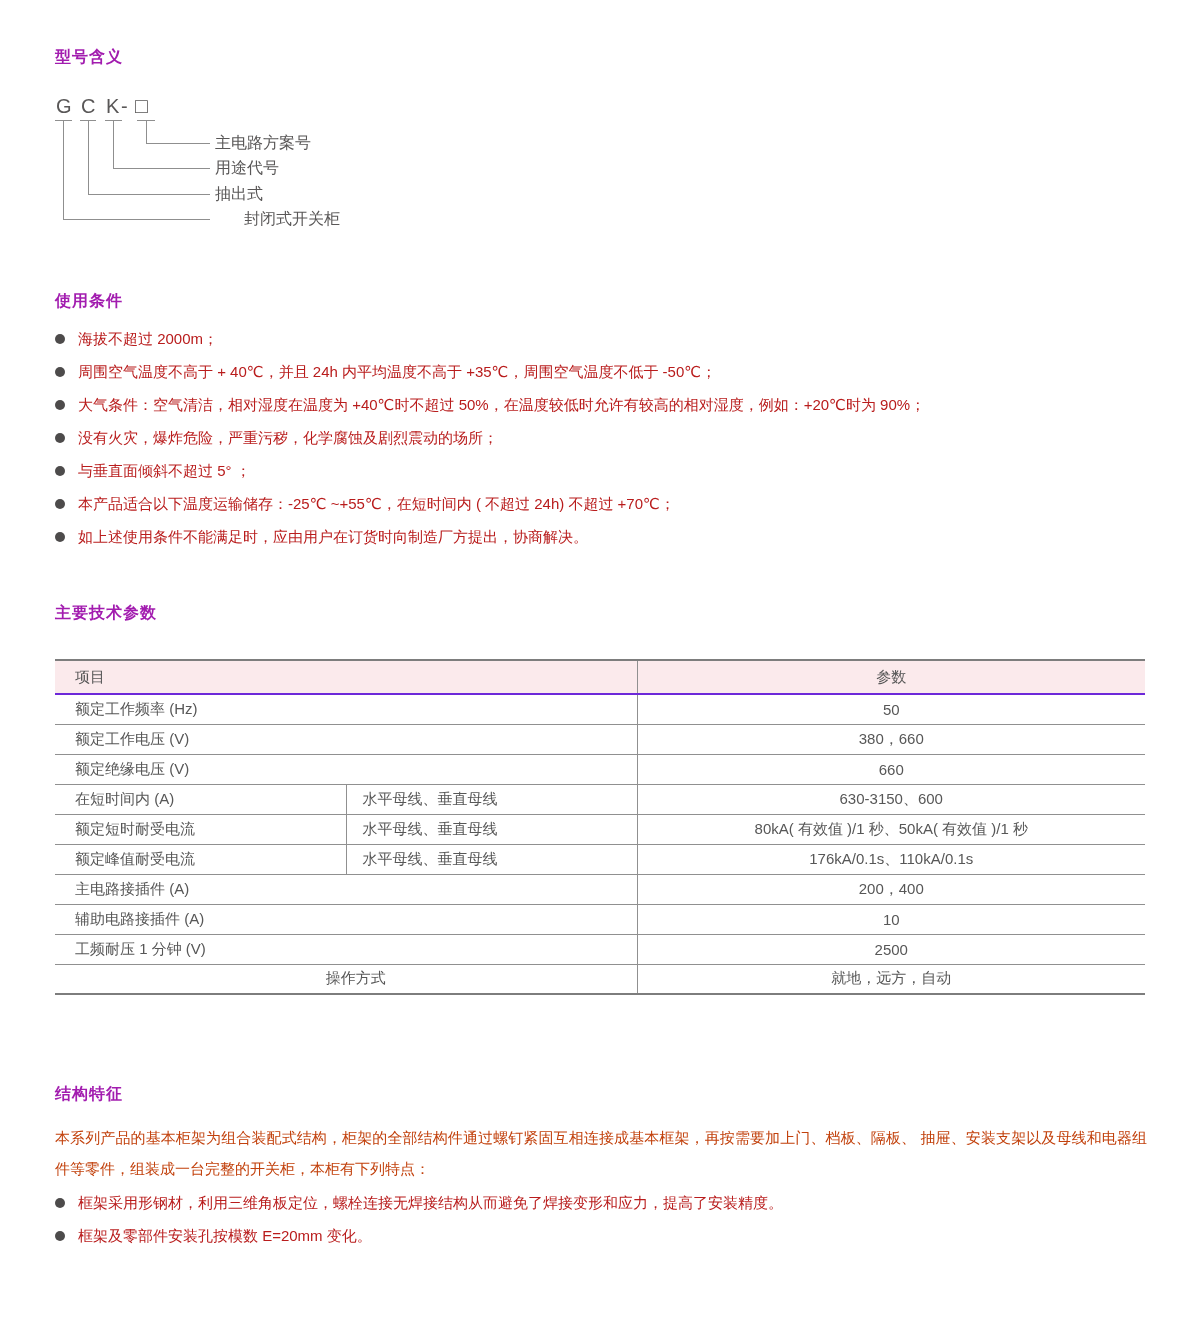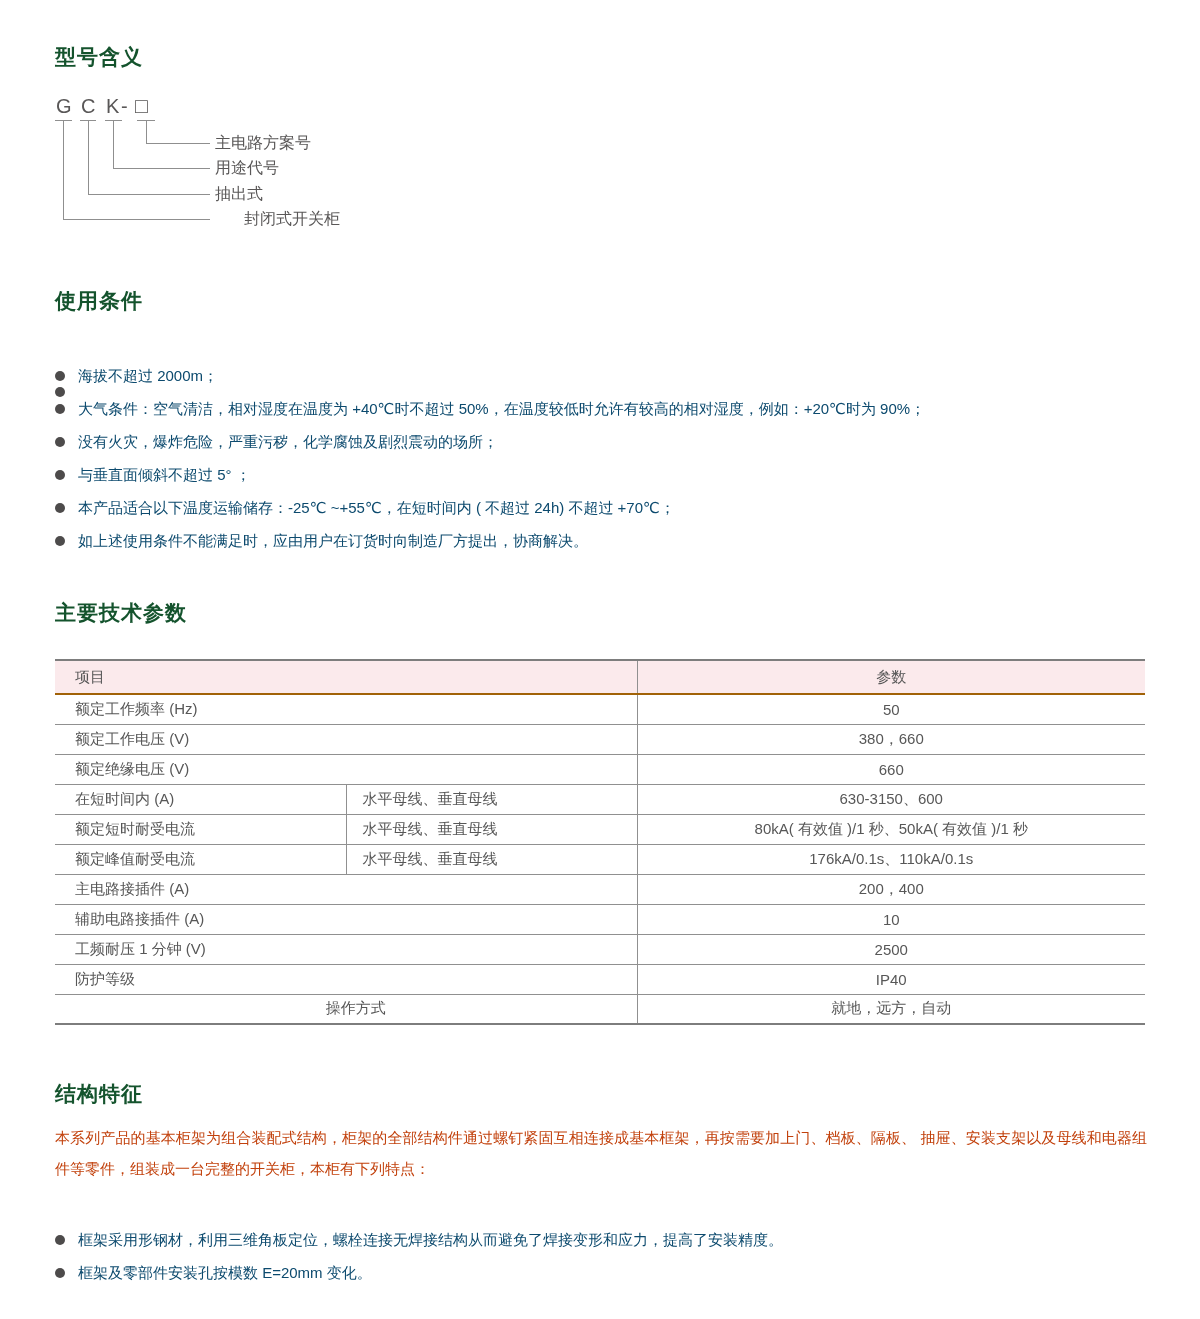--- a/index.html
+++ b/index.html
@@ -4,61 +4,61 @@
 <style>
   * { margin:0; padding:0; box-sizing:border-box; }
   html,body { background:#ffffff; }
   body {
     width:1200px; height:1319px; position:relative;
     font-family:"Liberation Sans","DejaVu Sans",sans-serif;
     color:#575757;
   }
   .abs { position:absolute; }
   .sec-title {
-    font-size:21px; font-weight:700; color:#14532d; line-height:26px;
+    font-size:16px; font-weight:700; color:#a21caf; line-height:26px;
     letter-spacing:1px;
   }
 
   
   #diagram { left:55px; top:95px; width:560px; height:150px; }
   .code-letter {
     position:absolute; top:0; font-size:20px; line-height:22px; color:#595757;
   }
   .cl-0{left:1px;} .cl-1{left:26px;} .cl-2{left:51px;} .cl-3{left:66px;}
   .cl-4{left:80px; font-size:21px;}
   #diagram svg { position:absolute; left:0; top:0; }
   .dlabel {
     position:absolute; left:160px; font-size:16px; line-height:20px; color:#595757;
     white-space:nowrap;
   }
   .dl-0{top:38px;} .dl-1{top:63px;} .dl-2{top:89px;} .dl-3{top:114px;margin-left:29px;}
 
   
-  .blist { list-style:none; font-size:15px; color:#0c4a6e;margin-top:37px; }
+  .blist { list-style:none; font-size:15px; color:#b91c1c; }
   .blist li { position:relative; padding-left:23px; line-height:33px; white-space:nowrap; }
   .dot {
     position:absolute; left:0; top:50%; margin-top:-5px;
     width:10px; height:10px; border-radius:50%; background:#4d4b4b;
   }
 
   
   #usage-title { left:55px; top:288px; }
   #usage-list  { left:55px; top:322px; }
 
   
   #params-title { left:55px; top:600px; }
   #params-table-wrap { left:55px; top:659px; width:1090px; }
   table {
     border-collapse:collapse; width:1090px; table-layout:fixed;
     font-size:15px; color:#575757;
     border-top:2px solid #7d7d7d; border-bottom:2px solid #7d7d7d;
   }
   col.c1{width:291px;} col.c2{width:291px;} col.c3{width:508px;}
   thead tr { height:34px; background:#fbeaec; }
-  thead th { font-weight:400; border-bottom:2px solid #a16207; }
+  thead th { font-weight:400; border-bottom:2px solid #6d28d9; }
   tbody tr { height:30px; }
   tbody td { border-bottom:1px solid #909090; }
   tbody tr:last-child td { border-bottom:none;text-align:center; }
   th:not(:last-child), td:not(:last-child) { border-right:1px solid #909090; }
   .c-item { text-align:left; padding-left:20px; }
   .c-sub  { text-align:left; padding-left:16px; }
   .c-val  { text-align:center; }
 
   
   #structure-title { left:55px; top:1081px; }
@@ -96,21 +96,21 @@
   <span class="dlabel dl-0">主电路方案号</span>
   <span class="dlabel dl-1">用途代号</span>
   <span class="dlabel dl-2">抽出式</span>
   <span class="dlabel dl-3">封闭式开关柜</span>
 </div>
 
 <h2 class="abs sec-title" id="usage-title">使用条件</h2>
 
 <ul class="abs blist" id="usage-list">
   <li><span class="dot"></span><span>海拔不超过 2000m；</span></li>
-  <li><span class="dot"></span></li>
+  <li><span class="dot"></span><span>周围空气温度不高于 + 40℃，并且 24h 内平均温度不高于 +35℃，周围空气温度不低于 -50℃；</span></li>
   <li><span class="dot"></span><span>大气条件：空气清洁，相对湿度在温度为 +40℃时不超过 50%，在温度较低时允许有较高的相对湿度，例如：+20℃时为 90%；</span></li>
   <li><span class="dot"></span><span>没有火灾，爆炸危险，严重污秽，化学腐蚀及剧烈震动的场所；</span></li>
   <li><span class="dot"></span><span>与垂直面倾斜不超过 5°  ；</span></li>
   <li><span class="dot"></span><span>本产品适合以下温度运输储存：-25℃ ~+55℃，在短时间内 ( 不超过 24h) 不超过 +70℃；</span></li>
   <li><span class="dot"></span><span>如上述使用条件不能满足时，应由用户在订货时向制造厂方提出，协商解决。</span></li>
 </ul>
 
 <h2 class="abs sec-title" id="params-title">主要技术参数</h2>
 
 <div class="abs" id="params-table-wrap">
@@ -160,24 +160,20 @@
     </tr>
     <tr>
       <td class="c-item" colspan="2">辅助电路接插件 (A)</td>
       <td class="c-val">10</td>
     </tr>
     <tr>
       <td class="c-item" colspan="2">工频耐压 1 分钟 (V)</td>
       <td class="c-val">2500</td>
     </tr>
     <tr>
-      <td class="c-item" colspan="2">防护等级</td>
-      <td class="c-val">IP40</td>
-    </tr>
-    <tr>
       <td class="c-item" colspan="2">操作方式</td>
       <td class="c-val">就地，远方，自动</td>
     </tr>
   </tbody>
 </table>
 </div>
 
 <h2 class="abs sec-title" id="structure-title">结构特征</h2>
 
 <p class="abs" id="structure-para">本系列产品的基本柜架为组合装配式结构，柜架的全部结构件通过螺钉紧固互相连接成基本框架，再按需要加上门、档板、隔板、 抽屉、安装支架以及母线和电器组件等零件，组装成一台完整的开关柜，本柜有下列特点：</p>

